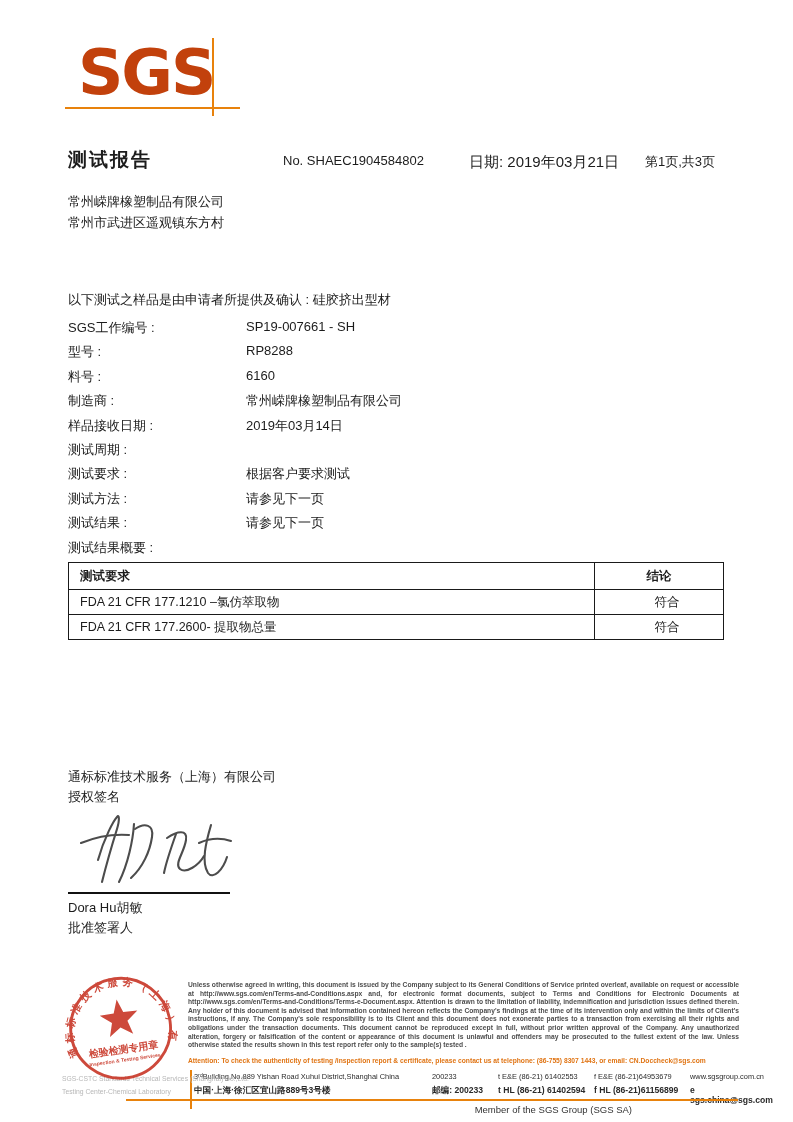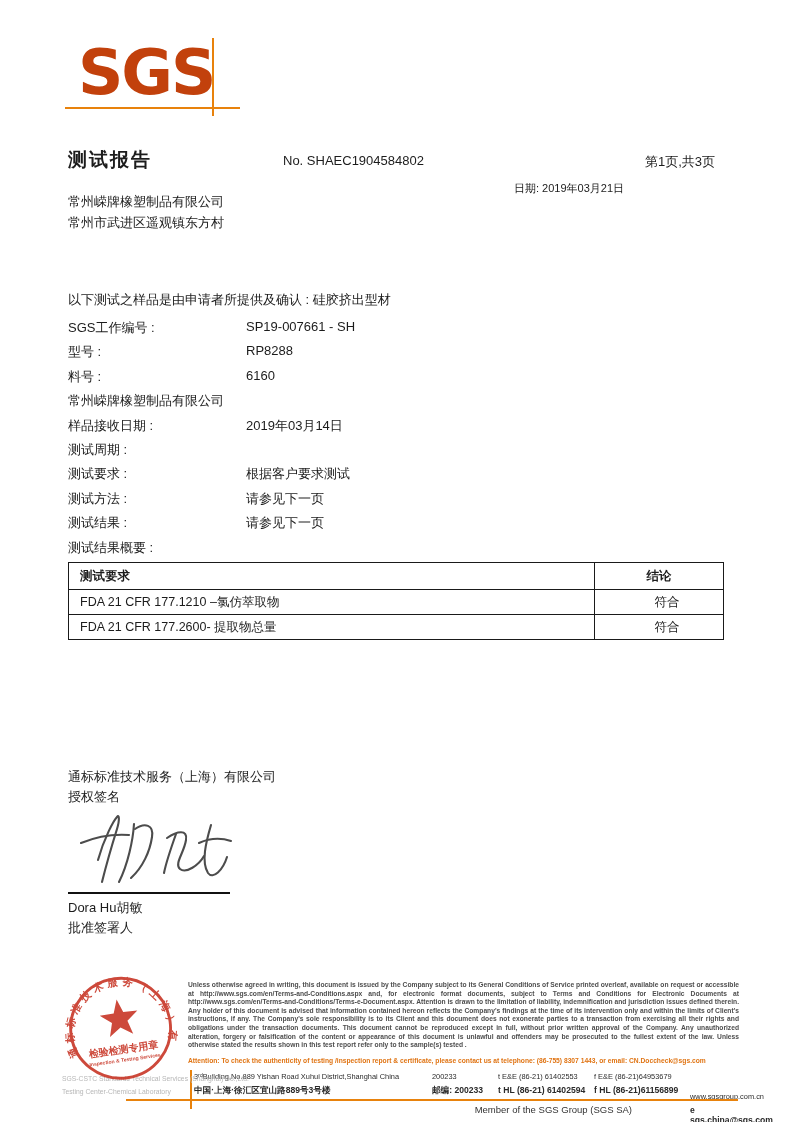--- a/index.html
+++ b/index.html
@@ -12,21 +12,21 @@
   
   .logo-text{
     position:absolute; left:78px; top:36px; font-size:63px; font-weight:bold;
     color:#c2410c; letter-spacing:-2px; font-family:"DejaVu Sans",sans-serif;
   }
   .logo-hline{ position:absolute; left:65px; top:107px; width:175px; height:2px; background:#e8820c; }
   .logo-vline{ position:absolute; left:212px; top:38px; width:2px; height:78px; background:#e8820c; }
   
   .doc-title{ position:absolute; left:68px; top:147px; font-size:19px; font-weight:bold; letter-spacing:2px; }
   .report-no{ position:absolute; left:283px; top:153px; font-size:13px; }
-  .report-date{ position:absolute; left:514px; top:153px; font-size:11px;margin-top:28px; }
+  .report-date{ position:absolute; left:469px; top:153px; font-size:15px; }
   .page-info{ position:absolute; left:645px; top:153px; font-size:13px; }
   
   .applicant{ position:absolute; left:68px; top:192px; font-size:13px; line-height:20.5px; }
   
   .sample-line{ position:absolute; left:68px; top:291px; font-size:13px; }
   .info-rows{ position:absolute; left:68px; top:319px; width:600px; }
   .info-row{ display:flex; height:24.4px; font-size:13px; }
   .info-row .lbl{ width:178px; flex:none; }
   .summary-heading{ position:absolute; left:68px; top:539px; font-size:13px; }
   
@@ -52,21 +52,21 @@
     position:absolute; left:188px; top:1057px; width:551px;
     font-size:6.7px; line-height:8.4px; color:#e07413; font-weight:bold;
   }
   .addr-row{ position:absolute; left:194px; width:545px; display:flex; color:#2a2a2a; }
   .addr-row-en{ top:1072px; font-size:7.4px; font-weight:normal; }
   .addr-row-cn{ top:1085px; font-size:8.6px; font-weight:bold; }
   .addr-col1{ width:238px; flex:none; }
   .addr-col2{ width:58px;  flex:none; }
   .addr-col3{ width:104px; flex:none;padding-left:8px; }
   .addr-col4{ width:96px;  flex:none; }
-  .addr-col5{ flex:1;margin-top:20px; }
+  .addr-col5{ flex:1; }
   .foot-vline{ position:absolute; left:190px; top:1070px; width:1.6px; height:39px; background:#e8820c; }
   .foot-hline{ position:absolute; left:126px; top:1099px; width:612px; height:1.6px; background:#e8820c; }
   .member-line{ position:absolute; top:1104px; left:0; width:632px; text-align:right; font-size:9.5px; color:#333; }
   .seal-company{ position:absolute; left:62px; top:1072px; font-size:6.8px; line-height:13px; color:#b7b7b7; }
   .seal-wrap{ position:absolute; left:62px; top:972px; width:118px; height:118px; transform:rotate(-8deg); opacity:.92; }
 </style>
 </head>
 <body>
 
 <div class="page">
@@ -94,20 +94,21 @@
     </div>
     <div class="info-row">
       <span class="lbl">型号 :</span>
       <span class="val">RP8288</span>
     </div>
     <div class="info-row">
       <span class="lbl">料号 :</span>
       <span class="val">6160</span>
     </div>
     <div class="info-row">
+      <span class="lbl">制造商 :</span>
       <span class="val">常州嵘牌橡塑制品有限公司</span>
     </div>
     <div class="info-row">
       <span class="lbl">样品接收日期 :</span>
       <span class="val">2019年03月14日</span>
     </div>
     <div class="info-row">
       <span class="lbl">测试周期 :</span>
     </div>
     <div class="info-row">

